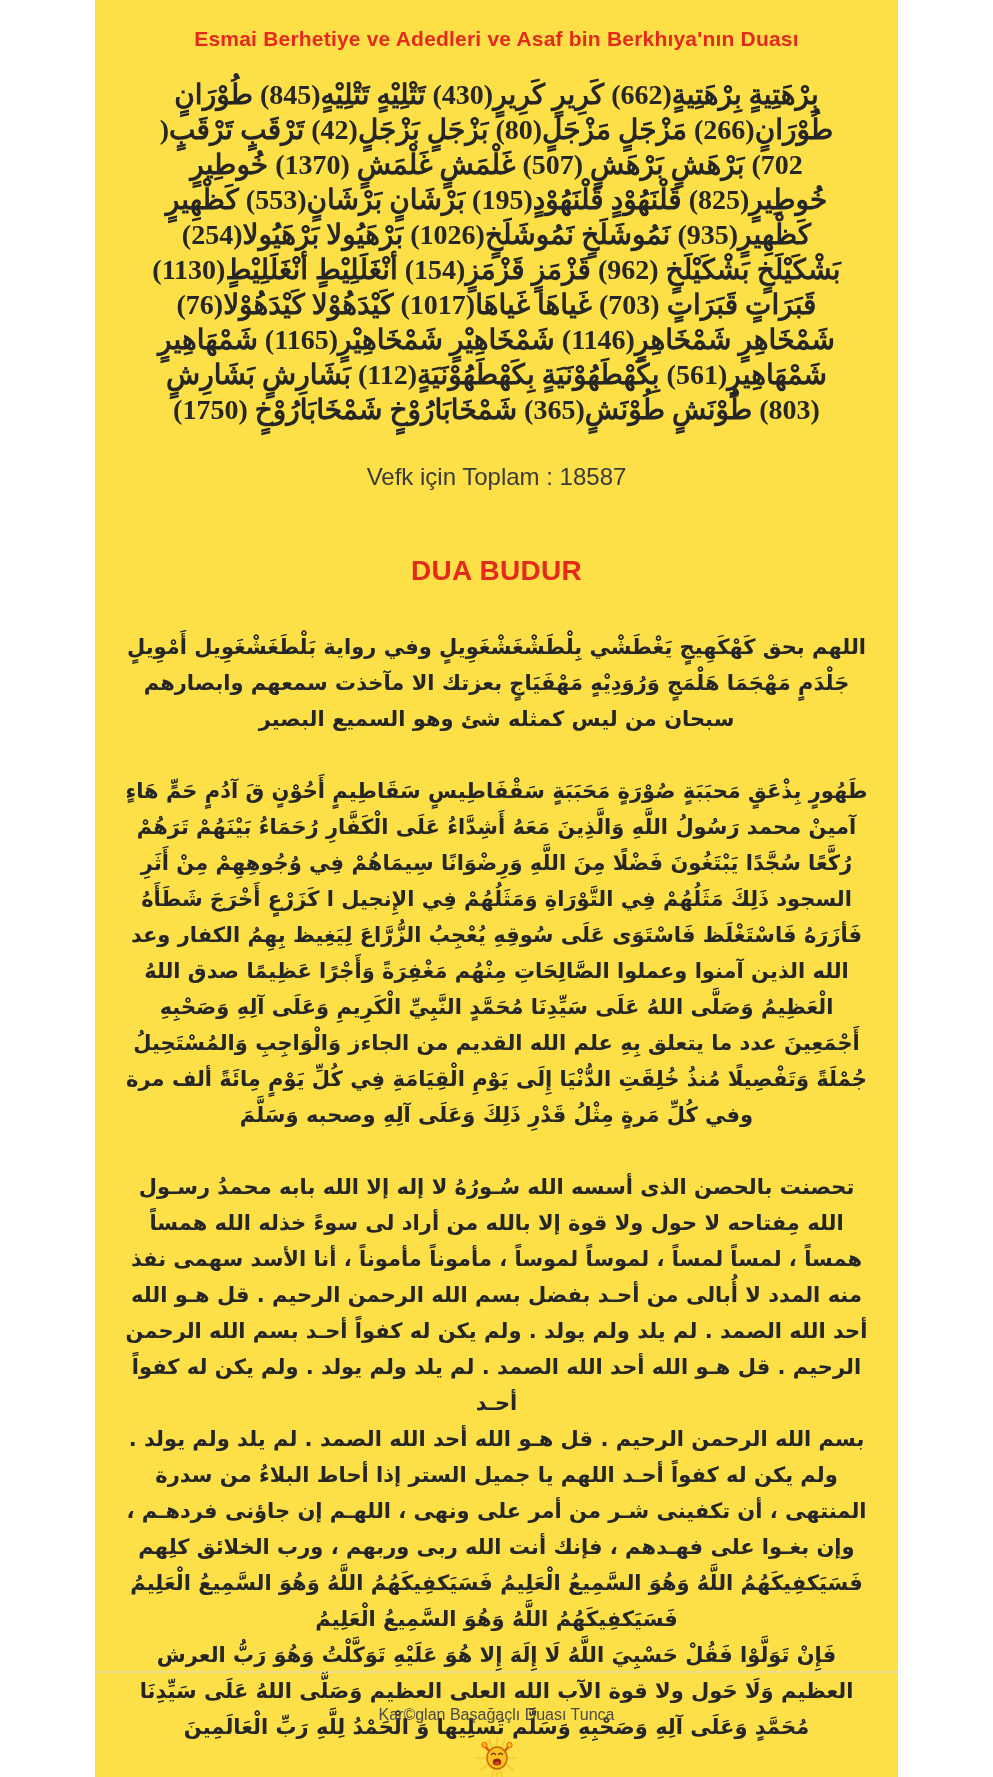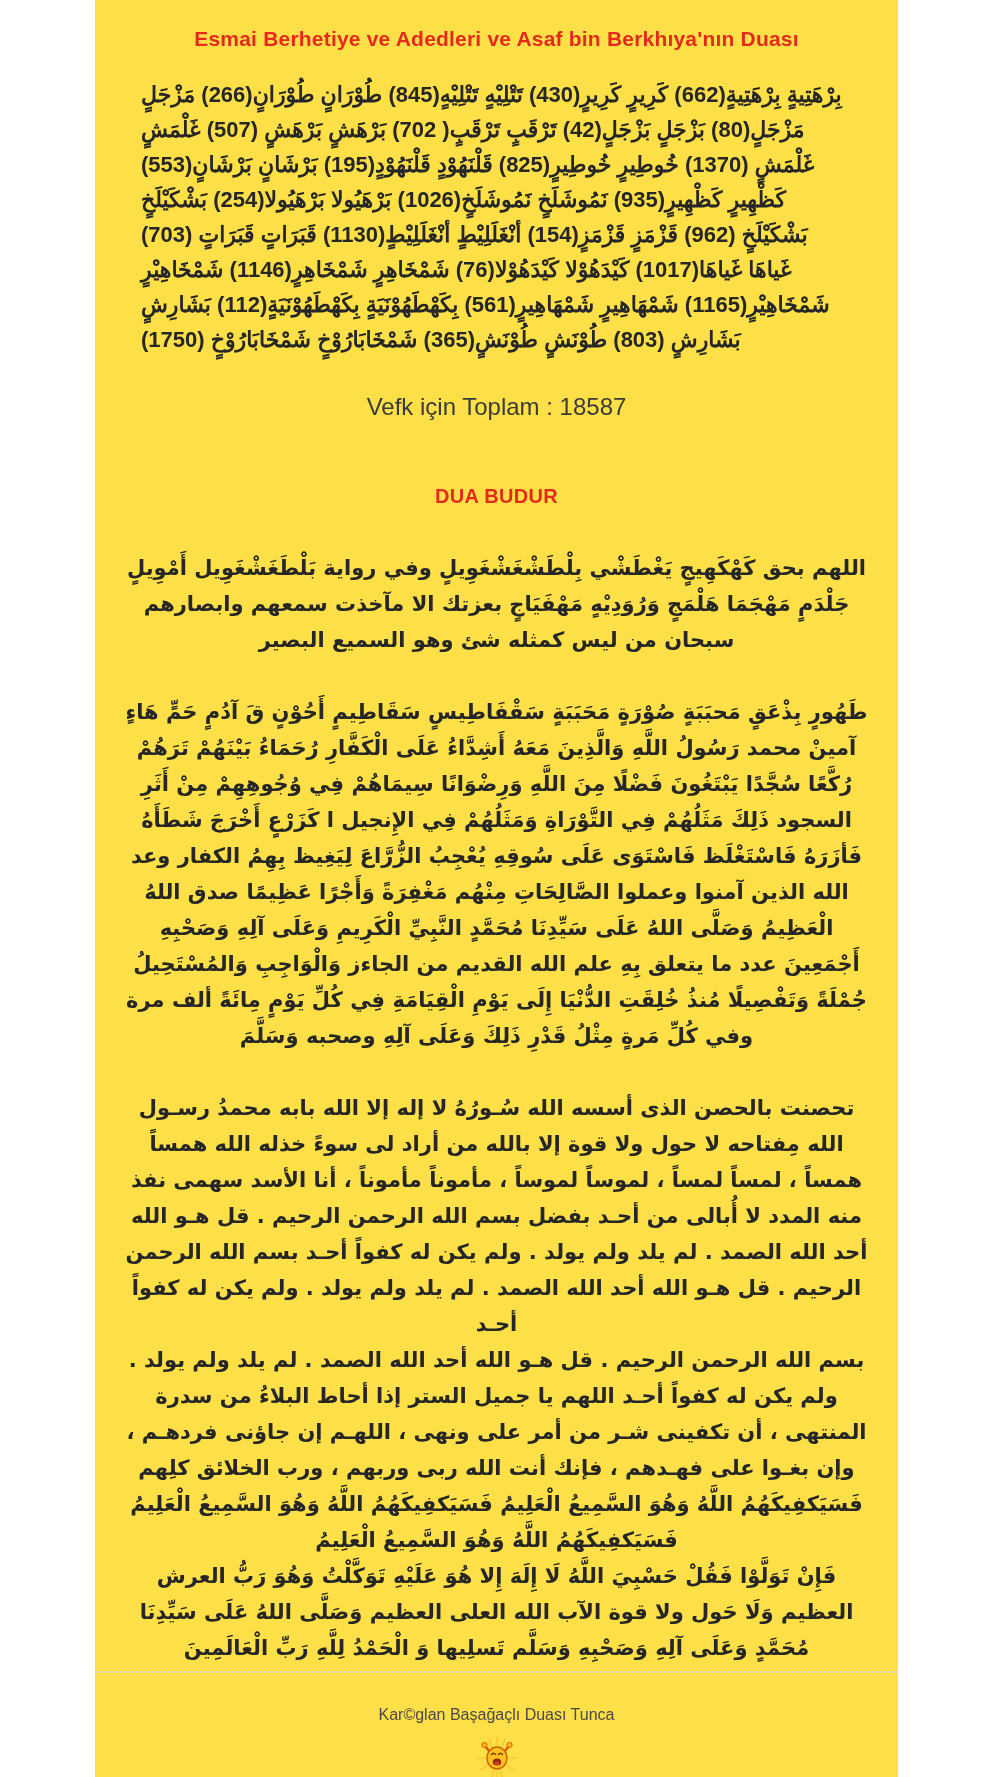--- a/index.html
+++ b/index.html
@@ -24,37 +24,37 @@
     margin: 32px 70px 0 70px;
     text-align: center;
     font-size: 19px;
     line-height: 28px;
     color: #3d3d3d;
   }
   .esma-names {
     margin: 26px 46px 0 46px;
     direction: rtl;
     unicode-bidi: plaintext;
-    text-align: left;
-    font-family: Liberation Sans, sans-serif;
+    text-align: center;
+    font-family: Liberation Serif, serif;
     font-weight: bold;
-    font-size: 22px;
+    font-size: 28px;
     line-height: 35px;
     color: #262626;
   }
   .vefk-total {
     margin-top: 36px;
     text-align: center;
     font-size: 24px;
     color: #3a3a3a;
   }
   .dua-heading {
     margin-top: 64px;
     text-align: center;
-    font-size: 20px;
+    font-size: 28px;
     font-weight: bold;
     color: #e32a1d;
     letter-spacing: 0.3px;
   }
   .dua-section p {
     margin: 0;
     padding: 0 30px;
     direction: rtl;
     unicode-bidi: plaintext;
     text-align: center;

